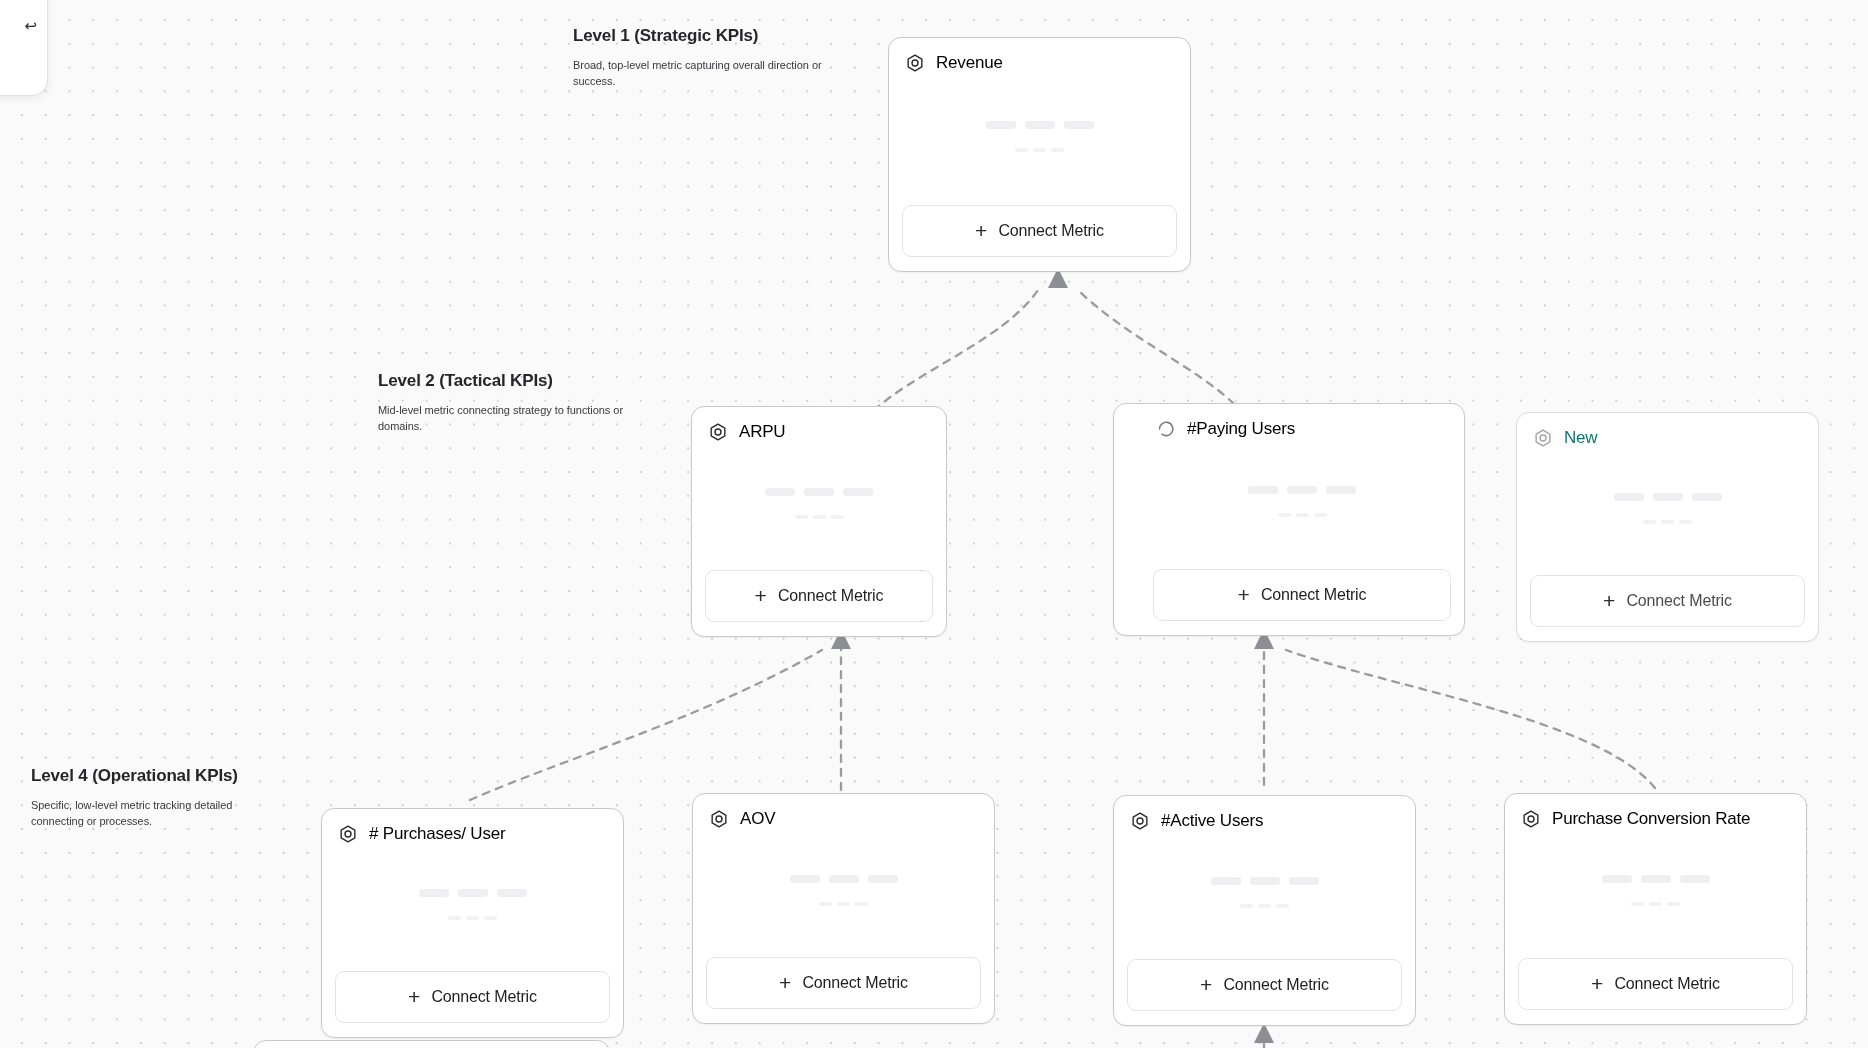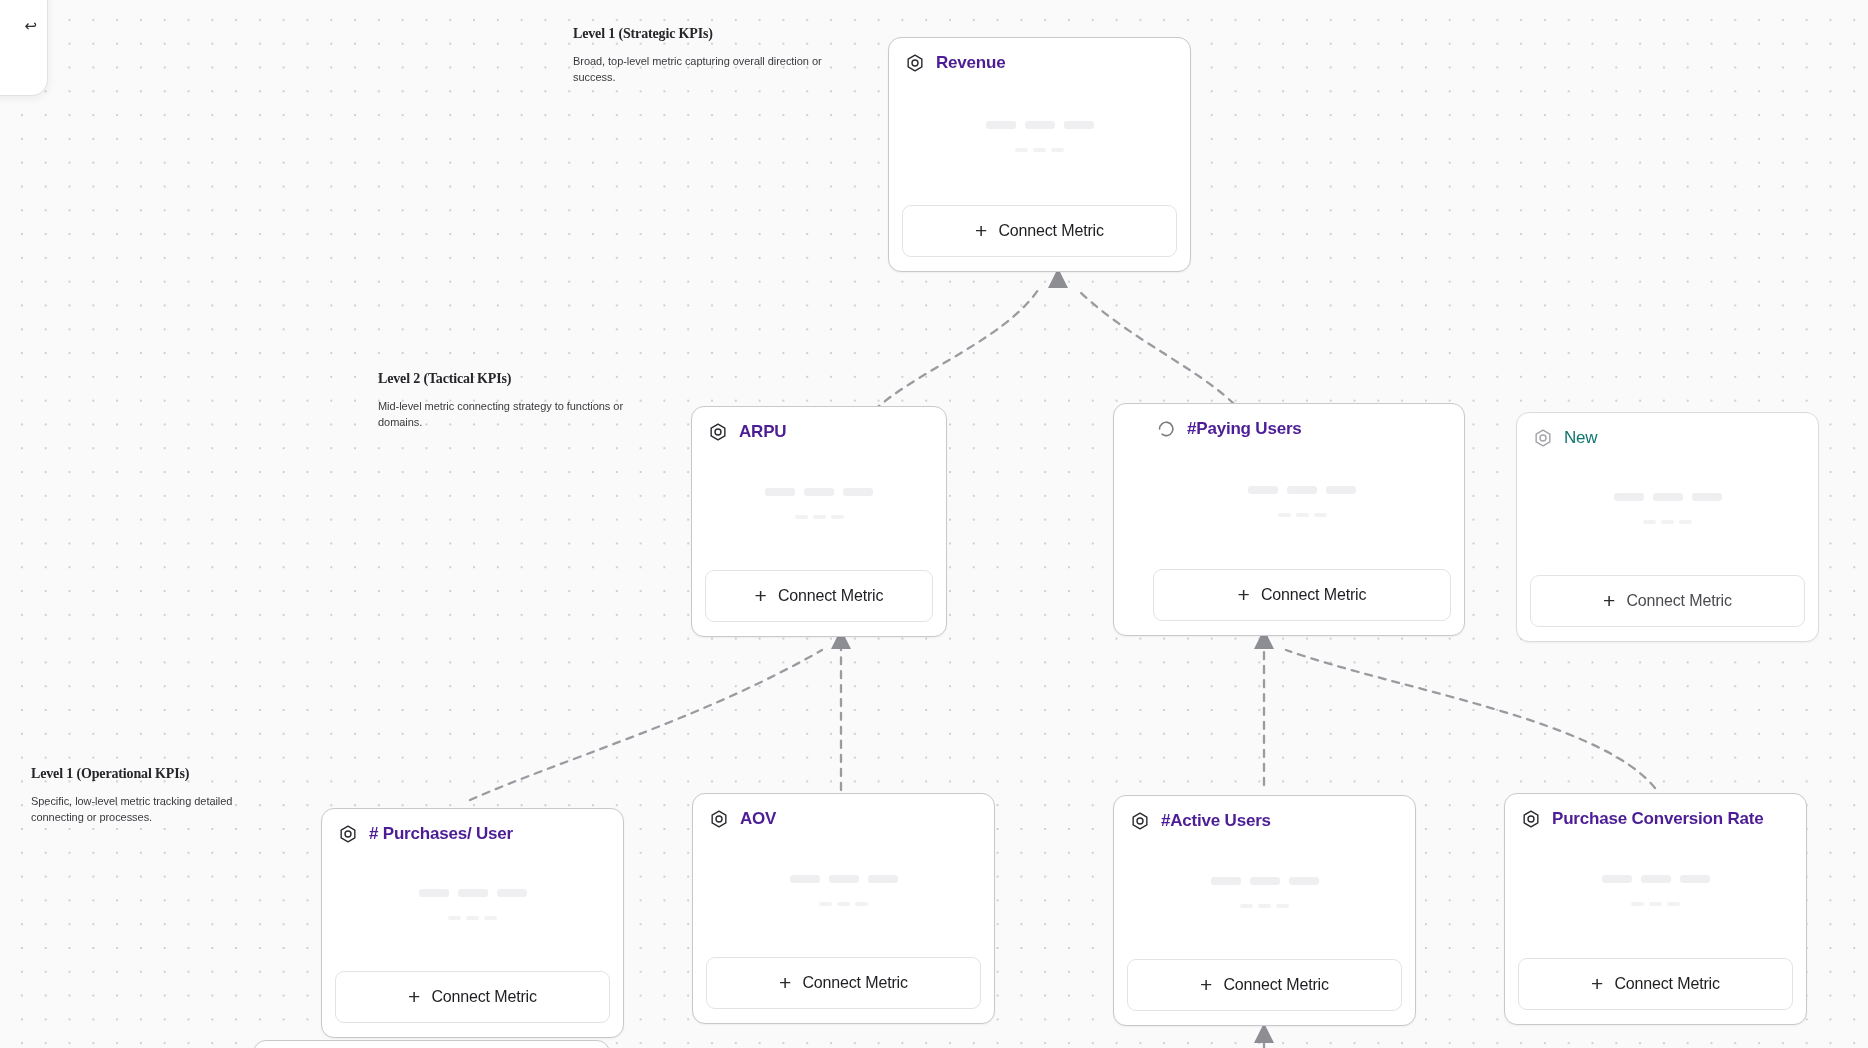--- a/index.html
+++ b/index.html
@@ -15,22 +15,22 @@
     background-color: #fafafa;
     background-image: radial-gradient(circle, #d0d0d2 1.1px, transparent 1.2px);
     background-size: 23.8px 23.8px;
     background-position: 10px 8px;
   }
   #edges { position: absolute; inset: 0; width: 1868px; height: 1048px; pointer-events: none; }
 
   
   .level-block { position: absolute; }
   .level-title {
-    font-size: 14px; font-weight: 700; color: #26262a;
-    letter-spacing: -0.15px; white-space: nowrap; font-family: Liberation Serif, serif;
+    font-size: 17px; font-weight: 700; color: #26262a;
+    letter-spacing: -0.15px; white-space: nowrap;
   }
   .level-desc {
     margin-top: 12px; font-size: 11px; line-height: 1.42;
     color: #3a3a3f; letter-spacing: -0.05px;
   }
 
   
   .card {
     position: absolute;
     background: #ffffff;
@@ -38,21 +38,21 @@
     border-radius: 13px;
     box-shadow: 0 1px 2px rgba(17,17,20,0.05);
     display: flex; flex-direction: column;
     padding: 13px 13px 14px 13px;
     overflow: hidden;
   }
   .card.muted { border-color: #dcdcdf; }
   .card-head { display: flex; align-items: center; gap: 11px; padding: 2px 2px 0 3px; }
   .card-icon { width: 20px; height: 20px; flex: 0 0 20px; display: block; }
   .card-title {
-    font-size: 17px; font-weight: 700; color: #4c1d95;
+    font-size: 17px; font-weight: 400; color: #000000;
     letter-spacing: -0.2px; white-space: nowrap;
   }
   .card.muted .card-title { color: #0f766e; font-weight: 400; }
 
   .card-body { flex: 1 1 auto; display: flex; flex-direction: column;
                align-items: center; justify-content: center; gap: 19px; padding-bottom: 6px; }
   .skel-row { display: flex; gap: 9px; }
   .skel { height: 8px; border-radius: 3px; background: #efeff1; }
   .skel.w1 { width: 30px; } .skel.w2 { width: 30px; } .skel.w3 { width: 30px; }
   .skel-row.small { gap: 5px; }
@@ -115,21 +115,21 @@
     <div class="level-title">Level 1 (Strategic KPIs)</div>
     <div class="level-desc">Broad, top-level metric capturing overall direction or success.</div>
   </div>
 
   <div class="level-block" style="left:378px; top:371px; width:245px;">
     <div class="level-title">Level 2 (Tactical KPIs)</div>
     <div class="level-desc">Mid-level metric connecting strategy to functions or domains.</div>
   </div>
 
   <div class="level-block" style="left:31px; top:766px; width:255px;">
-    <div class="level-title">Level 1 (Operational KPIs)</div>
+    <div class="level-title">Level 4 (Operational KPIs)</div>
     <div class="level-desc">Specific, low-level metric tracking detailed connecting or processes.</div>
   </div>
 
   <div class="card" style="left:888px; top:37px; width:303px; height:235px;">
     <div class="card-head">
       <svg class="card-icon" viewBox="0 0 24 24" fill="none" stroke="#2b2b30" stroke-width="1.7" stroke-linejoin="round">
         <path d="M12 2.6 20.2 7.3v9.4L12 21.4 3.8 16.7V7.3Z"></path>
         <circle cx="12" cy="12" r="3.6"></circle>
       </svg>
       <span class="card-title">Revenue</span>

